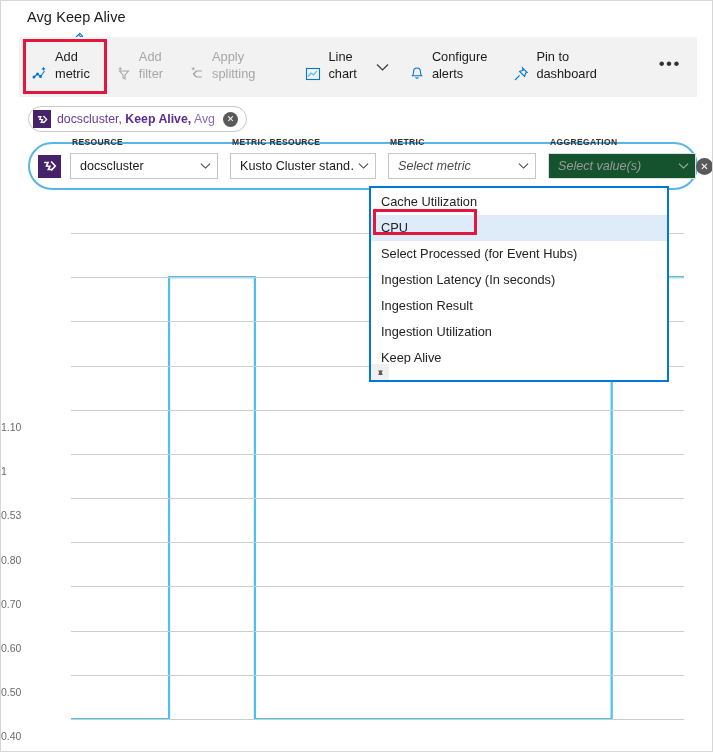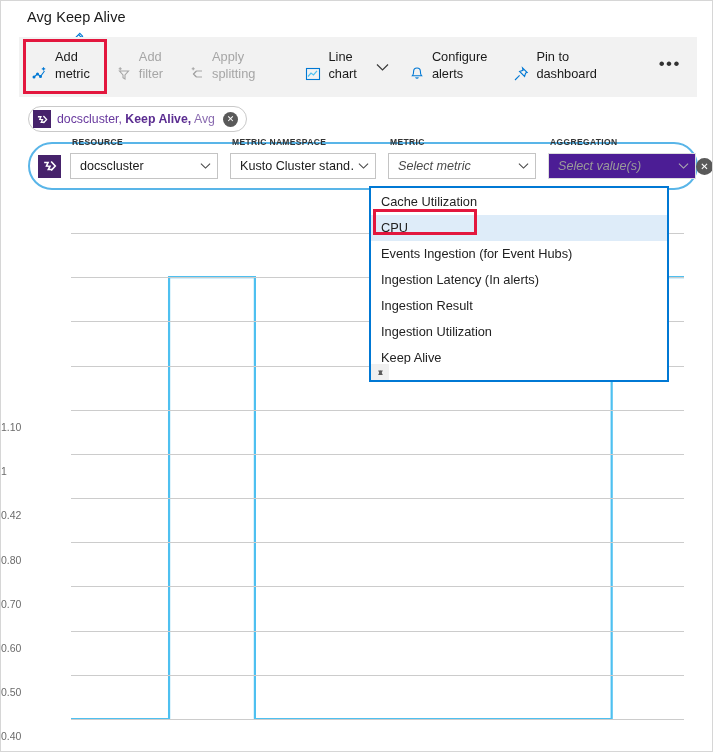--- a/index.html
+++ b/index.html
@@ -176,21 +176,21 @@
     box-sizing: border-box;
     display: flex;
     align-items: center;
     padding: 0 6px 0 9px;
     font-size: 12.6px;
     color: #1a1a1a;
     cursor: pointer;
   }
   .field-box .val { flex: 1; overflow: hidden; white-space: nowrap; }
   .field-box .ph { color: #4a4a4a; font-style: italic; }
-  .field-box.disabled { background: #4c1d95; border-color: #dddddd; cursor: default; }
+  .field-box.disabled { background: #14532d; border-color: #dddddd; cursor: default; }
   .field-box.disabled .ph { color: #9a9a9a; }
   .chev { flex: 0 0 auto; margin-left: 4px; }
   #f-resource { width: 148px; border-radius: 9px; }
   #f-namespace { width: 146px; }
   #f-metric { width: 148px; }
   #f-aggregation { width: 148px; }
   .sel-gap { width: 12px; flex: 0 0 auto; }
   .sel-x {
     margin-left: auto;
     margin-right: 9px;
@@ -414,21 +414,21 @@
           <svg width="11" height="8" viewBox="0 0 12 8">
               <path d="M1 1.5L6 6.3 11 1.5" fill="none" stroke="#444" stroke-width="1.1"></path>
             </svg>
         </span>
       </div>
     </div>
 
     <div class="sel-gap"></div>
 
     <div class="field" id="f-namespace">
-      <div class="field-label">METRIC NAMESPACE</div>
+      <div class="field-label">METRIC RESOURCE</div>
       <div class="field-box">
         <span class="val">Kusto Cluster stand…</span>
         <span class="chev">
           <svg width="11" height="8" viewBox="0 0 12 8">
               <path d="M1 1.5L6 6.3 11 1.5" fill="none" stroke="#444" stroke-width="1.1"></path>
             </svg>
         </span>
       </div>
     </div>
 
@@ -477,36 +477,36 @@
         <div class="gridline" style="top: 265.091px;"></div>
         <div class="gridline" style="top: 309.273px;"></div>
         <div class="gridline" style="top: 353.455px;"></div>
         <div class="gridline" style="top: 397.636px;"></div>
         <div class="gridline" style="top: 441.818px;"></div>
         <div class="gridline" style="top: 486px;"></div>
       </div>
     <div id="yticks-layer">
         <div class="ytick" style="top: 232px; position: absolute; left: 0px; width: 62px;">1.10</div>
         <div class="ytick" style="top: 276.182px; position: absolute; left: 0px; width: 62px;">1</div>
-        <div class="ytick" style="top: 320.364px; position: absolute; left: 0px; width: 62px;">0.42</div>
+        <div class="ytick" style="top: 320.364px; position: absolute; left: 0px; width: 62px;">0.53</div>
         <div class="ytick" style="top: 364.545px; position: absolute; left: 0px; width: 62px;">0.80</div>
         <div class="ytick" style="top: 408.727px; position: absolute; left: 0px; width: 62px;">0.70</div>
         <div class="ytick" style="top: 452.909px; position: absolute; left: 0px; width: 62px;">0.60</div>
         <div class="ytick" style="top: 497.091px; position: absolute; left: 0px; width: 62px;">0.50</div>
         <div class="ytick" style="top: 541.273px; position: absolute; left: 0px; width: 62px;">0.40</div>
       </div>
     <div id="xticks-layer"></div>
   </div>
 
   <div class="dropdown">
     <div class="dd-list" id="dd-list">
         <div class="dd-item">Cache Utilization</div>
         <div class="dd-item selected">CPU</div>
-        <div class="dd-item">Events Ingestion (for Event Hubs)</div>
-        <div class="dd-item">Ingestion Latency (In alerts)</div>
+        <div class="dd-item">Select Processed (for Event Hubs)</div>
+        <div class="dd-item">Ingestion Latency (In seconds)</div>
         <div class="dd-item">Ingestion Result</div>
         <div class="dd-item">Ingestion Utilization</div>
         <div class="dd-item">Keep Alive</div>
       </div>
     <div class="dd-scroll">
       <div class="dd-arrow up">▲</div>
       <div class="dd-thumb"></div>
       <div class="dd-arrow down">▼</div>
     </div>
   </div>

